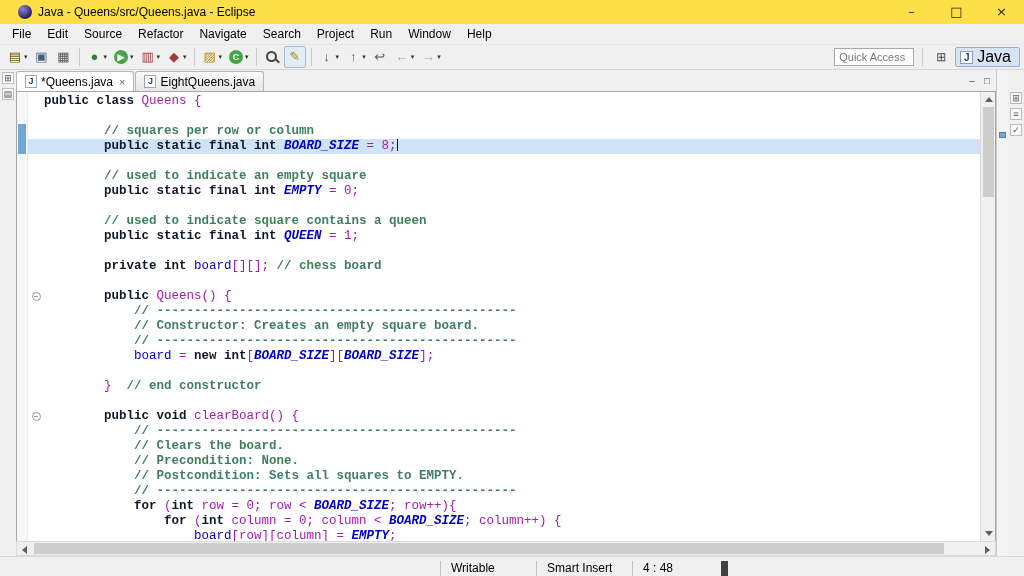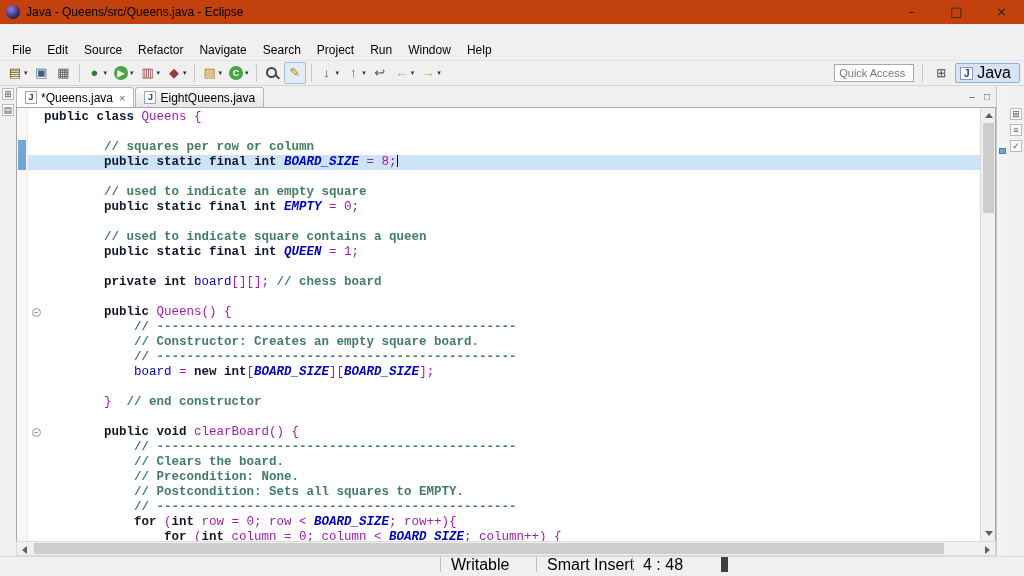--- a/index.html
+++ b/index.html
@@ -6,28 +6,28 @@
   html, body { width: 1024px; height: 576px; overflow: hidden; }
   body {
     font-family: "Liberation Sans", sans-serif;
     font-size: 12px;
     background: #f0f0f0;
     color: #000;
   }
   .window { width: 1024px; height: 576px; display: flex; flex-direction: column; background: #f0f0f0; }
 
   
-  .titlebar { height: 24px; display: flex; align-items: center; padding-left: 6px; gap: 6px; background: #c2410c; flex: 0 0 auto; }
+  .titlebar { height: 24px; display: flex; align-items: center; padding-left: 18px; gap: 6px; background: #fde047; flex: 0 0 auto; }
   .app-logo { width: 14px; height: 14px; border-radius: 50%; background: radial-gradient(circle at 35% 30%, #8f7fe8, #2c2255 70%); flex: 0 0 auto; }
   .title-text { font-size: 12px; color: #000; white-space: nowrap; }
   .win-controls { margin-left: auto; display: flex; height: 24px; }
   .win-btn { width: 45px; height: 24px; border: none; background: transparent; font-family: "DejaVu Sans", sans-serif; font-size: 13px; line-height: 24px; text-align: center; color: #222; }
 
   
-  .menubar { height: 20px; display: flex; align-items: center; padding-left: 4px; flex: 0 0 auto; margin-top: 16px; }
+  .menubar { height: 20px; display: flex; align-items: center; padding-left: 4px; flex: 0 0 auto; }
   .menu-item { padding: 2px 8px; font-size: 12px; white-space: nowrap; }
 
   
   .toolbar { height: 26px; display: flex; align-items: center; padding: 0 4px; border-top: 1px solid #e4e4e4; border-bottom: 1px solid #d5d5d5; flex: 0 0 auto; }
   .tb-groups { display: flex; align-items: center; }
   .tb-btn { height: 22px; display: inline-flex; align-items: center; padding: 0 2px; margin: 0 1px; border-radius: 2px; }
   .tb-btn.pressed { background: #e2ecf7; border: 1px solid #9fbede; }
   .tb-glyph { width: 16px; height: 16px; font-size: 13px; line-height: 16px; text-align: center; display: inline-block; }
   .tb-circle { border-radius: 50%; width: 14px; height: 14px; line-height: 14px; font-size: 9px; font-weight: bold; margin: 1px; }
   .tb-dd { font-size: 7px; color: #333; margin-left: 1px; }
@@ -90,21 +90,21 @@
   .vtrack { flex: 1; position: relative; }
   .vthumb { position: absolute; top: 0; left: 2px; width: 11px; height: 90px; background: #cdcdcd; }
   .hscroll { height: 15px; flex: 0 0 15px; background: #f0f0f0; border: 1px solid #dadada; display: flex; }
   .htrack { flex: 1; position: relative; }
   .hthumb { position: absolute; left: 2px; top: 1px; height: 11px; width: 96%; background: #cdcdcd; }
 
   .overview-ruler { width: 12px; flex: 0 0 12px; background: #f4f4f4; border-left: 1px solid #c8c8c8; position: relative; }
   .ov-marker { position: absolute; top: 62px; left: 2px; width: 7px; height: 6px; background: #71a7d6; border: 1px solid #4c7fb3; }
 
   
-  .statusbar { height: 20px; flex: 0 0 auto; display: flex; align-items: flex-start; background: #f0f0f0; border-top: 1px solid #d9d9d9; font-size: 16px; }
+  .statusbar { height: 20px; flex: 0 0 auto; display: flex; align-items: flex-end; background: #f0f0f0; border-top: 1px solid #d9d9d9; font-size: 12px; }
   .status-spacer { width: 440px; flex: 0 0 auto; }
   .status-cell { width: 96px; flex: 0 0 auto; padding-left: 10px; border-left: 1px solid #c0c0c0; height: 15px; line-height: 15px; white-space: nowrap; }
   .status-cell.last { border-right: 7px solid #404040; }
 </style>
 </head>
 <body>
 
 <div class="window">
 
   <div class="titlebar">

